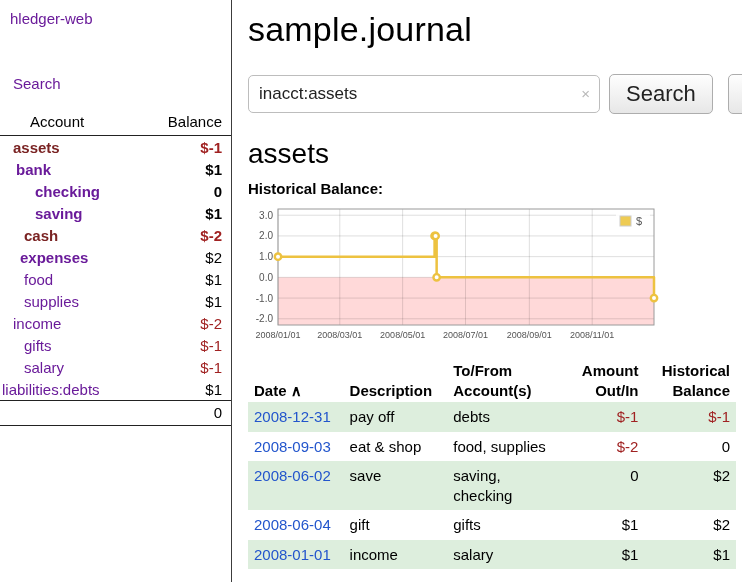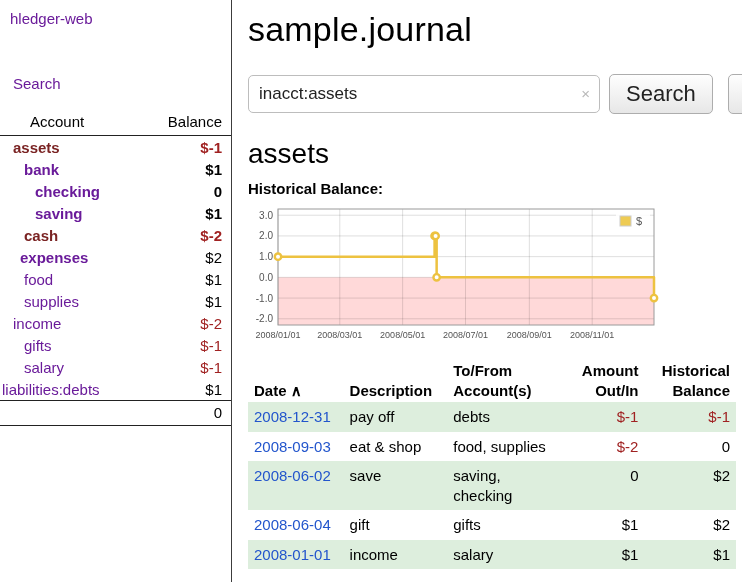--- a/index.html
+++ b/index.html
@@ -77,21 +77,21 @@
           <th class="left">Account</th>
           <th class="right">Balance</th>
         </tr>
       </thead>
       <tbody>
           <tr>
             <td style="padding-left: 13px;"><a href="#" class="acct-link matched neg-name">assets</a></td>
             <td class="bal matched neg">$-1</td>
           </tr>
           <tr>
-            <td style="padding-left: 24px;"><a href="#" class="acct-link matched">bank</a></td>
+            <td style="padding-left: 16px;"><a href="#" class="acct-link matched">bank</a></td>
             <td class="bal matched">$1</td>
           </tr>
           <tr>
             <td style="padding-left: 35px;"><a href="#" class="acct-link matched">checking</a></td>
             <td class="bal matched">0</td>
           </tr>
           <tr>
             <td style="padding-left: 35px;"><a href="#" class="acct-link matched">saving</a></td>
             <td class="bal matched">$1</td>
           </tr>

